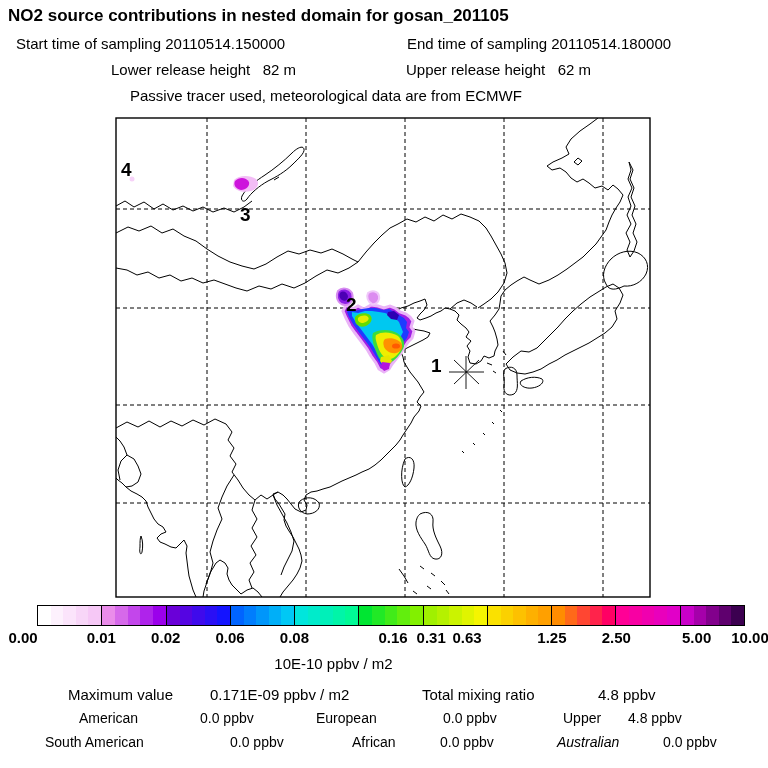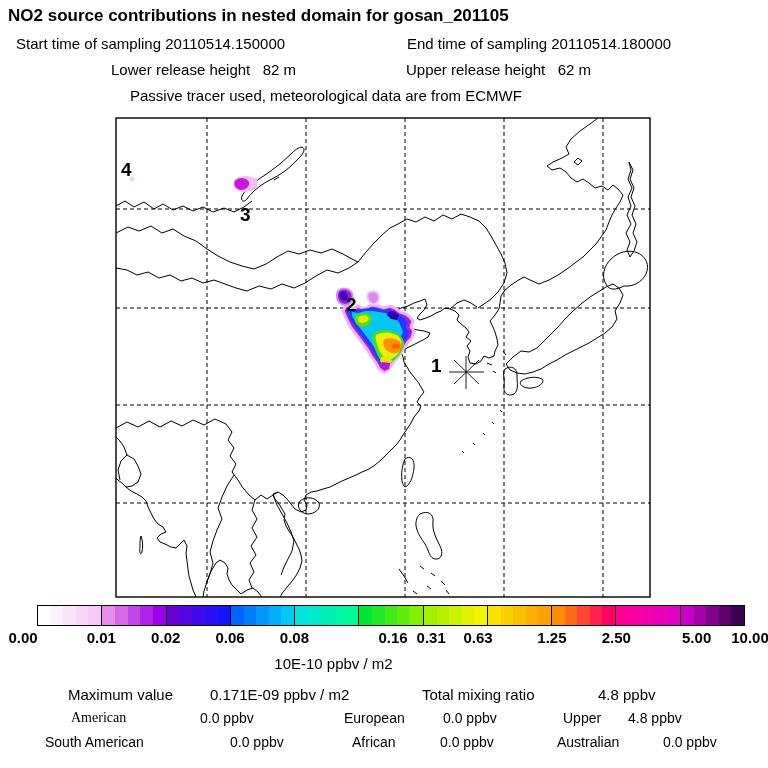--- a/index.html
+++ b/index.html
@@ -144,40 +144,40 @@
     <div class="seg" style="background: linear-gradient(to right, rgb(200, 0, 200) 0%, rgb(200, 0, 200) 20%, rgb(165, 0, 170) 20%, rgb(165, 0, 170) 40%, rgb(130, 0, 140) 40%, rgb(130, 0, 140) 60%, rgb(95, 0, 110) 60%, rgb(95, 0, 110) 80%, rgb(60, 0, 80) 80%, rgb(60, 0, 80) 100%);"></div>
   </div>
 <div id="ticks">
     <span style="left: 37px; transform: translateX(calc(-50% - 14px));">0.00</span>
     <span style="left: 101.364px; transform: translateX(calc(-50% + 0px));">0.01</span>
     <span style="left: 165.727px; transform: translateX(calc(-50% + 0px));">0.02</span>
     <span style="left: 230.091px; transform: translateX(calc(-50% + 0px));">0.06</span>
     <span style="left: 294.455px; transform: translateX(calc(-50% + 0px));">0.08</span>
     <span style="left: 349px; transform: translateX(calc(-50% + 0px)); margin-left: 44px;">0.16</span>
     <span style="left: 423.182px; transform: translateX(calc(-50% + 0px)); margin-left: 8px;">0.31</span>
-    <span style="left: 478px; transform: translateX(calc(-50% + 0px));">0.63</span>
+    <span style="left: 467px; transform: translateX(calc(-50% + 0px));">0.63</span>
     <span style="left: 551.909px; transform: translateX(calc(-50% + 0px));">1.25</span>
     <span style="left: 616.273px; transform: translateX(calc(-50% + 0px));">2.50</span>
     <span style="left: 680.636px; transform: translateX(calc(-50% + 0px)); margin-left: 16px;">5.00</span>
     <span style="left: 745px; transform: translateX(calc(-50% + 5px));">10.00</span>
   </div>
 <div id="units">10E-10 ppbv / m2</div>
 
 <div class="statrow">
   <span class="r1" style="left:68px;top:686px">Maximum value</span>
   <span class="r1" style="left:210px;top:686px">0.171E-09 ppbv / m2</span>
   <span class="r1" style="left:422px;top:686px">Total mixing ratio</span>
   <span class="r1" style="left:598px;top:686px">4.8 ppbv</span>
 </div>
 <div class="statrow" id="continent-rows">
-    <span style="left: 71px; top: 710px; font-family: Liberation Serif, serif;">American</span>
+    <span style="left: 79px; top: 710px;">American</span>
     <span style="left: 200px; top: 710px;">0.0 ppbv</span>
-    <span style="left: 344px; top: 710px;">European</span>
+    <span style="left: 316px; top: 710px;">European</span>
     <span style="left: 443px; top: 710px;">0.0 ppbv</span>
     <span style="left: 563px; top: 710px;">Upper</span>
     <span style="left: 628px; top: 710px;">4.8 ppbv</span>
     <span style="left: 45px; top: 734px;">South American</span>
     <span style="left: 230px; top: 734px;">0.0 ppbv</span>
     <span style="left: 352px; top: 734px;">African</span>
     <span style="left: 440px; top: 734px;">0.0 ppbv</span>
-    <span style="left: 557px; top: 734px;">Australian</span>
+    <span style="left: 557px; top: 734px; font-style: italic;">Australian</span>
     <span style="left: 663px; top: 734px;">0.0 ppbv</span>
   </div>
 
 </body></html>

